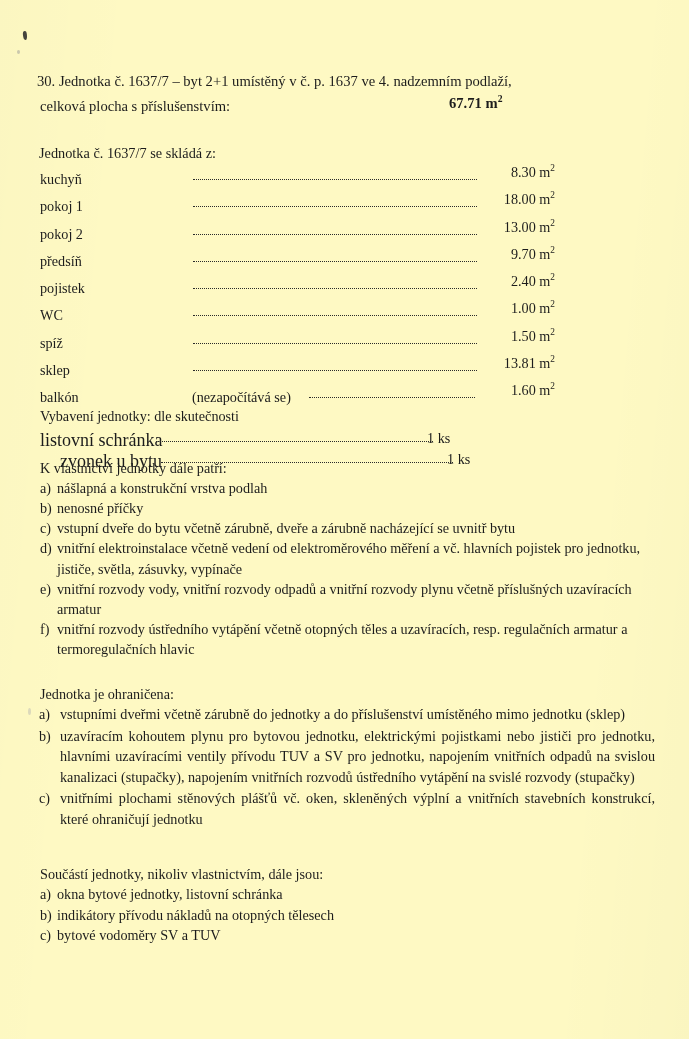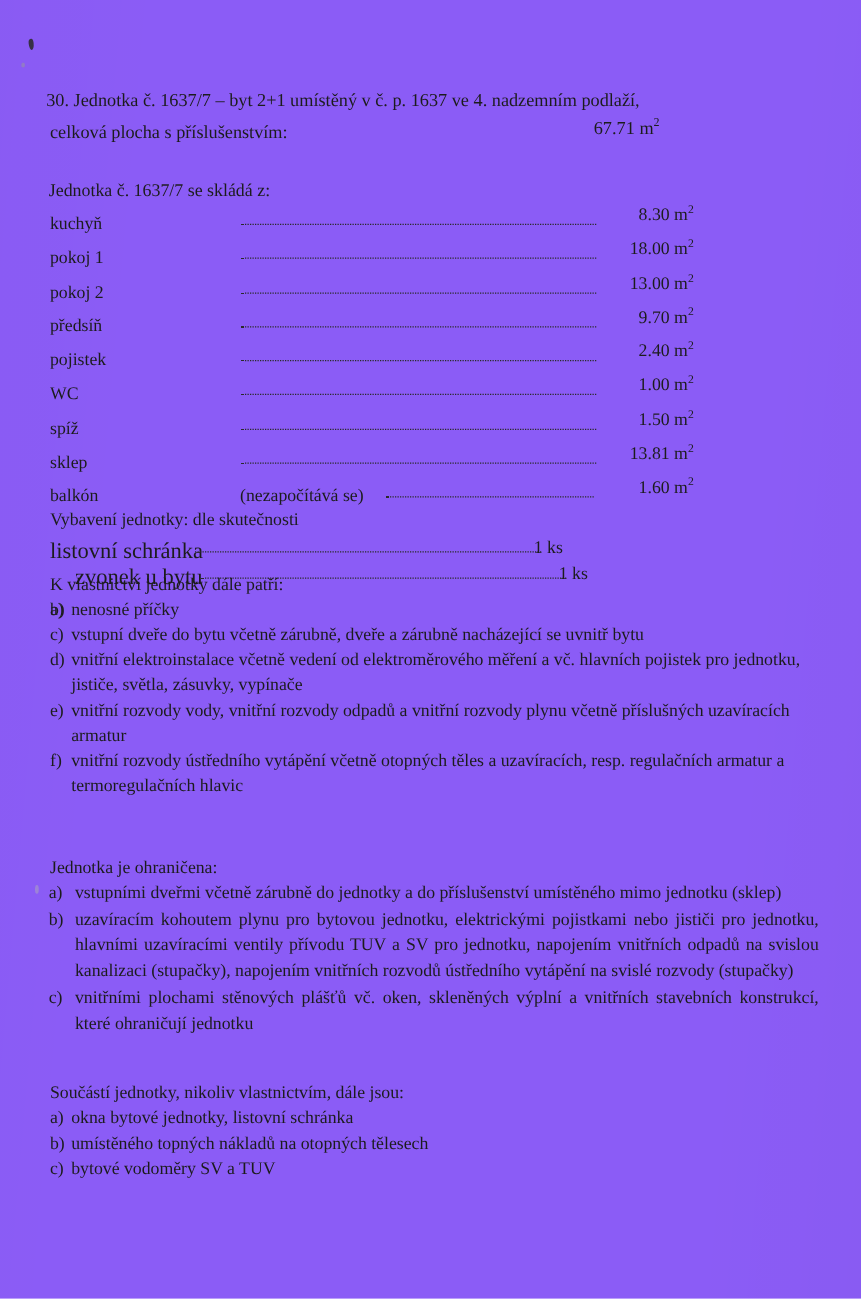--- a/index.html
+++ b/index.html
@@ -14,21 +14,21 @@
     position: relative;
     overflow: hidden;
     font-family: "Liberation Serif", "DejaVu Serif", serif;
     color: #1c1c1c;
     -webkit-font-smoothing: antialiased;
   }
 
   .page {
     position: absolute;
     inset: 0;
-    background: #8b5cf6;
+    background: #fef9c3;
     padding: 0;
   }
 
   
   .scan-tint {
     position: absolute;
     inset: 0;
     background:
       linear-gradient(95deg, rgba(0,0,0,0.012) 0%, rgba(0,0,0,0) 18%, rgba(0,0,0,0) 82%, rgba(0,0,0,0.016) 100%);
     pointer-events: none;
@@ -91,24 +91,25 @@
     position: relative;
     height: 20px;
   }
   .hdr-label2 {
     position: absolute;
     left: 3px;
     top: 0;
   }
   .hdr-area {
     position: absolute;
-    left: 438px;
+    left: 412px;
     top: -3px;
     font-size: 14.6px;
     white-space: nowrap;
+    font-weight: bold;
   }
   sup.u {
     font-size: 0.66em;
     vertical-align: super;
     line-height: 0;
   }
 
   
   .rooms-intro {
     position: absolute;
@@ -345,21 +346,21 @@
       <div class="equip-row r2">
         <span class="equip-name">zvonek u bytu</span>
         <span class="equip-dots d2"></span>
         <span class="equip-qty">1 ks</span>
       </div>
     </div>
 
     <div class="section" id="sec-ownership">
       <div class="sec-title">K vlastnictví jednotky dále patří:</div>
       <ul class="sec-list" id="ownership-list">
-          <li><span class="mk">a)</span></li>
+          <li><span class="mk">a)</span><span>nášlapná a konstrukční vrstva podlah</span></li>
           <li><span class="mk">b)</span><span>nenosné příčky</span></li>
           <li><span class="mk">c)</span><span>vstupní dveře do bytu včetně zárubně, dveře a zárubně nacházející se uvnitř bytu</span></li>
           <li><span class="mk">d)</span><span>vnitřní elektroinstalace včetně vedení od elektroměrového měření a vč. hlavních pojistek pro jednotku, jističe, světla, zásuvky, vypínače</span></li>
           <li><span class="mk">e)</span><span>vnitřní rozvody vody, vnitřní rozvody odpadů a vnitřní rozvody plynu včetně příslušných uzavíracích armatur</span></li>
           <li><span class="mk">f)</span><span>vnitřní rozvody ústředního vytápění včetně otopných těles a uzavíracích, resp. regulačních armatur a termoregulačních hlavic</span></li>
         </ul>
     </div>
 
     <div class="section" id="sec-boundary">
       <div class="sec-title">Jednotka je ohraničena:</div>
@@ -367,21 +368,21 @@
           <li><span class="mk">a)</span><span>vstupními dveřmi včetně zárubně do jednotky a do příslušenství umístěného mimo jednotku (sklep)</span></li>
           <li><span class="mk">b)</span><span>uzavíracím kohoutem plynu pro bytovou jednotku, elektrickými pojistkami nebo jističi pro jednotku, hlavními uzavíracími ventily přívodu TUV a SV pro jednotku, napojením vnitřních odpadů na svislou kanalizaci (stupačky), napojením vnitřních rozvodů ústředního vytápění na svislé rozvody (stupačky)</span></li>
           <li><span class="mk">c)</span><span>vnitřními plochami stěnových plášťů vč. oken, skleněných výplní a vnitřních stavebních konstrukcí, které ohraničují jednotku</span></li>
         </ul>
     </div>
 
     <div class="section" id="sec-parts">
       <div class="sec-title">Součástí jednotky, nikoliv vlastnictvím, dále jsou:</div>
       <ul class="sec-list" id="parts-list">
           <li><span class="mk">a)</span><span>okna bytové jednotky, listovní schránka</span></li>
-          <li><span class="mk">b)</span><span>umístěného topných nákladů na otopných tělesech</span></li>
+          <li><span class="mk">b)</span><span>indikátory přívodu nákladů na otopných tělesech</span></li>
           <li><span class="mk">c)</span><span>bytové vodoměry SV a TUV</span></li>
         </ul>
     </div>
 
   </div>
 
   <div class="page-no">33</div>
 </div>
 
 </body></html>

